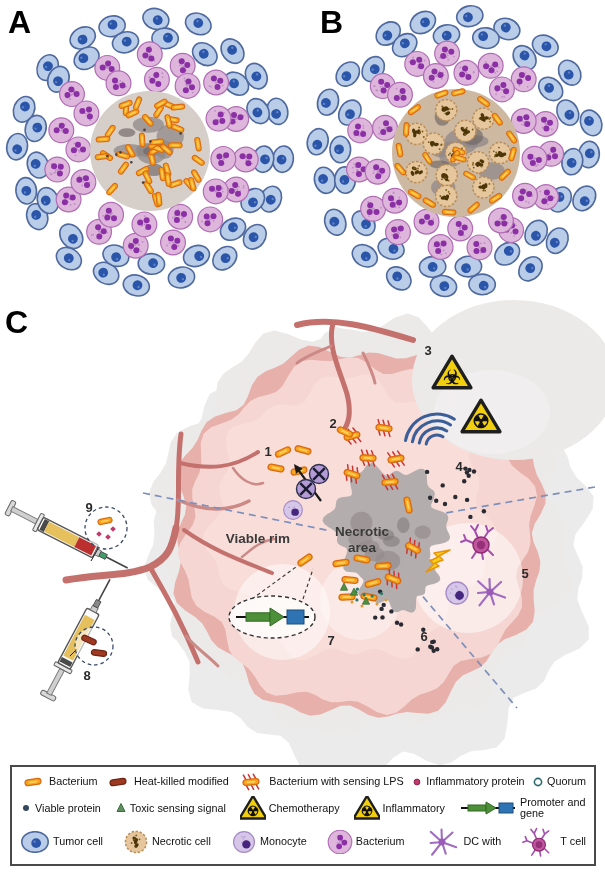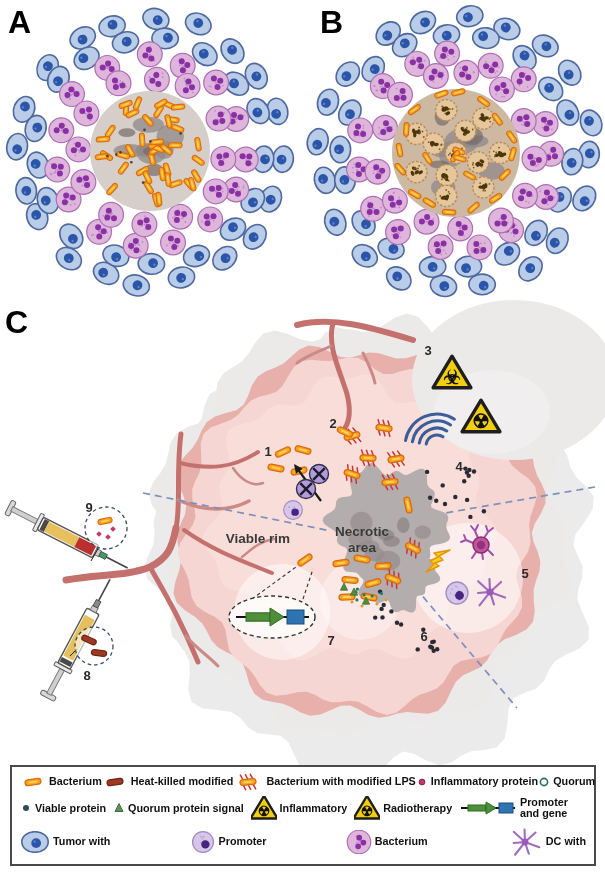--- a/index.html
+++ b/index.html
@@ -7,21 +7,21 @@
        font-family:"Liberation Sans",sans-serif;}
   .plabel{position:absolute;font-size:32px;font-weight:800;color:#000;line-height:1;}
   .layer{position:absolute;}
   .legend{position:absolute;left:10px;top:765px;width:586px;height:101px;border:2px solid #4a4a4a;
           background:#fff;box-sizing:border-box;display:flex;flex-direction:column;
           justify-content:space-around;padding:3px 8px;}
   .lg-row{display:flex;align-items:center;justify-content:space-between;}
   .lg-item{display:flex;align-items:center;gap:3px;}
   .lg-ic{display:inline-flex;align-items:center;justify-content:center;}
   .lg-ic svg{display:block;}
-  .lg-lb{font-size:10.8px;font-weight:bold;color:#111;white-space:nowrap;line-height:1.05;}
+  .lg-lb{font-size:10.8px;font-weight:normal;color:#111;white-space:nowrap;line-height:1.05;}
   .lg-lb.wrap{white-space:normal;width:66px;}
 </style>
 </head>
 <body>
 
 <div class="fig">
   <div class="plabel" style="left:8px;top:6px">A</div>
   <div class="plabel" style="left:320px;top:6px">B</div>
   <div class="plabel" style="left:5px;top:306px">C</div>
 
@@ -2032,21 +2032,21 @@
                 <line x1="0" y1="-3" x2="-2" y2="-7.5" stroke="#CC3333" stroke-width="1.5" stroke-linecap="round"></line>
                 <line x1="5" y1="-3" x2="3" y2="-7.5" stroke="#CC3333" stroke-width="1.5" stroke-linecap="round"></line>
                 <line x1="-5" y1="3" x2="-3" y2="7.5" stroke="#CC3333" stroke-width="1.5" stroke-linecap="round"></line>
                 <line x1="0" y1="3" x2="2" y2="7.5" stroke="#CC3333" stroke-width="1.5" stroke-linecap="round"></line>
                 <line x1="5" y1="3" x2="7" y2="7.5" stroke="#CC3333" stroke-width="1.5" stroke-linecap="round"></line>
                 <rect x="-8" y="-2.9" width="16" height="5.8" rx="2.9" fill="#F6A51C" stroke="#D96A12" stroke-width="1.3"></rect>
                 <rect x="-4.5" y="-1" width="9" height="2" rx="1" fill="#FBCE57"></rect>
               </g>
             </svg>
           </span>
-          <span class="lg-lb">Bacterium with modified LPS</span>
+          <span class="lg-lb">Bacterium with sensing LPS</span>
         </div>
         <div class="lg-item">
           <span class="lg-ic">
             <svg width="12" height="12" viewBox="-6 -6 12 12">
               <circle cx="0" cy="0" r="2.9" fill="#C03A6A" stroke="#8A2450" stroke-width="1"></circle>
             </svg>
           </span>
           <span class="lg-lb">Inflammatory protein</span>
         </div>
         <div class="lg-item">
@@ -2066,43 +2066,43 @@
             </svg>
           </span>
           <span class="lg-lb">Viable protein</span>
         </div>
         <div class="lg-item">
           <span class="lg-ic">
             <svg width="12" height="12" viewBox="-6 -6 12 12">
               <polygon points="0,-4.5 4,3.5 -4,3.5" fill="#5E8F5E" stroke="#3F6F3F" stroke-width="1"></polygon>
             </svg>
           </span>
-          <span class="lg-lb">Quorum protein signal</span>
+          <span class="lg-lb">Toxic sensing signal</span>
+        </div>
+        <div class="lg-item">
+          <span class="lg-ic">
+            <svg width="26" height="24" viewBox="-13 -12 26 24">
+              <g transform="translate(0,0) scale(1)">
+                <polygon points="0,-12 -13.5,10.5 13.5,10.5" fill="#F2CF0E" stroke="#1E1E1E" stroke-width="2.4" stroke-linejoin="round"></polygon>
+                <text x="0" y="8.2" font-size="14" fill="#111" font-weight="700" text-anchor="middle" font-family="&quot;Liberation Sans&quot;,sans-serif">☢</text>
+              </g>
+            </svg>
+          </span>
+          <span class="lg-lb">Chemotherapy</span>
         </div>
         <div class="lg-item">
           <span class="lg-ic">
             <svg width="26" height="24" viewBox="-13 -12 26 24">
               <g transform="translate(0,0) scale(1)">
                 <polygon points="0,-12 -13.5,10.5 13.5,10.5" fill="#F2CF0E" stroke="#1E1E1E" stroke-width="2.4" stroke-linejoin="round"></polygon>
                 <text x="0" y="8.2" font-size="14" fill="#111" font-weight="700" text-anchor="middle" font-family="&quot;Liberation Sans&quot;,sans-serif">☢</text>
               </g>
             </svg>
           </span>
           <span class="lg-lb">Inflammatory</span>
-        </div>
-        <div class="lg-item">
-          <span class="lg-ic">
-            <svg width="26" height="24" viewBox="-13 -12 26 24">
-              <g transform="translate(0,0) scale(1)">
-                <polygon points="0,-12 -13.5,10.5 13.5,10.5" fill="#F2CF0E" stroke="#1E1E1E" stroke-width="2.4" stroke-linejoin="round"></polygon>
-                <text x="0" y="8.2" font-size="14" fill="#111" font-weight="700" text-anchor="middle" font-family="&quot;Liberation Sans&quot;,sans-serif">☢</text>
-              </g>
-            </svg>
-          </span>
-          <span class="lg-lb">Radiotherapy</span>
         </div>
         <div class="lg-item">
           <span class="lg-ic">
             <svg width="58" height="18" viewBox="-29 -9 58 18">
               <line x1="-27" y1="0" x2="27" y2="0" stroke="#111" stroke-width="1.8"></line>
               <rect x="-20" y="-3" width="18" height="6" fill="#4E8F3A" stroke="#2F6A22" stroke-width="1"></rect>
               <polygon points="-2,-6 -2,6 8,0" fill="#4E8F3A" stroke="#2F6A22" stroke-width="1"></polygon>
               <rect x="11" y="-5" width="14" height="10" fill="#2E74B5" stroke="#1F4E79" stroke-width="1"></rect>
             </svg>
           </span>
@@ -2113,42 +2113,60 @@
         <div class="lg-item">
           <span class="lg-ic">
             <svg width="30" height="22" viewBox="-15 -11 30 22">
               <g transform="translate(0.0,0.0) rotate(0.0)">
                 <ellipse cx="0" cy="0" rx="13.2" ry="10.3" fill="#B9CDE9" stroke="#4F699F" stroke-width="1.6"></ellipse>
                 <circle cx="1.1386494655162096" cy="1.090973093174398" r="4.9" fill="#2B55A8"></circle>
                 <circle cx="-0.3613505344837904" cy="-0.40902690682560205" r="1.2" fill="#5F83C9"></circle>
               </g>
             </svg>
           </span>
-          <span class="lg-lb">Tumor with</span>
+          <span class="lg-lb">Tumor cell</span>
+        </div>
+        <div class="lg-item">
+          <span class="lg-ic">
+            <svg width="26" height="24" viewBox="-13 -12 26 24">
+              <g transform="translate(0.0,0.0) scale(1)">
+                <circle cx="0" cy="0" r="10.6" fill="#E6C79D" stroke="#BB8E58" stroke-width="1.5" stroke-dasharray="2.5 1.6"></circle>
+                <ellipse cx="-1.3" cy="-3.2" rx="2.6" ry="1.7" transform="rotate(40 -1.3 -3.2)" fill="#4C3608"></ellipse>
+                <ellipse cx="-0.3" cy="-0.3" rx="2.6" ry="1.7" transform="rotate(107 -0.3 -0.3)" fill="#4C3608"></ellipse>
+                <ellipse cx="-0.4" cy="-2.0" rx="2.6" ry="1.7" transform="rotate(163 -0.4 -2.0)" fill="#4C3608"></ellipse>
+                <ellipse cx="0.5" cy="3.5" rx="2.6" ry="1.7" transform="rotate(133 0.5 3.5)" fill="#4C3608"></ellipse>
+                <circle cx="-1.6" cy="-2.6" r="0.9" fill="#7A5A18"></circle>
+                <circle cx="-4.4" cy="1.0" r="0.9" fill="#7A5A18"></circle>
+                <circle cx="3.5" cy="-2.7" r="0.9" fill="#7A5A18"></circle>
+                <circle cx="0.2" cy="-6.6" r="0.9" fill="#7A5A18"></circle>
+              </g>
+            </svg>
+          </span>
+          <span class="lg-lb">Necrotic cell</span>
         </div>
         <div class="lg-item">
           <span class="lg-ic">
             <svg width="26" height="24" viewBox="-13 -12 26 24">
               <g transform="translate(0,0) scale(0.95)">
                 <circle cx="0" cy="0" r="11" fill="#D6C6E8" stroke="#A58AC5" stroke-width="1.3"></circle>
                 <circle cx="-2.2" cy="-5.4" r="0.8" fill="#B79ED6"></circle>
                 <circle cx="0.9" cy="4.6" r="0.8" fill="#B79ED6"></circle>
                 <circle cx="3.8" cy="2.3" r="0.8" fill="#B79ED6"></circle>
                 <circle cx="-0.6" cy="-3.4" r="0.8" fill="#B79ED6"></circle>
                 <circle cx="1.4" cy="-1.0" r="0.8" fill="#B79ED6"></circle>
                 <circle cx="1.0" cy="-5.5" r="0.8" fill="#B79ED6"></circle>
                 <circle cx="-0.1" cy="-0.1" r="0.8" fill="#B79ED6"></circle>
                 <circle cx="-2.2" cy="0.5" r="0.8" fill="#B79ED6"></circle>
                 <circle cx="1.7" cy="-1.3" r="0.8" fill="#B79ED6"></circle>
                 <circle cx="0.2" cy="-5.4" r="0.8" fill="#B79ED6"></circle>
                 <circle cx="2.5" cy="2.5" r="4.4" fill="#46257E"></circle>
               </g>
             </svg>
           </span>
-          <span class="lg-lb">Promoter</span>
+          <span class="lg-lb">Monocyte</span>
         </div>
         <div class="lg-item">
           <span class="lg-ic">
             <svg width="26" height="24" viewBox="-13 -12 26 24">
               <g transform="translate(0.0,0.0) scale(0.95)">
                 <circle cx="0" cy="0" r="12.4" fill="#DEB6DC" stroke="#B06CB4" stroke-width="1.2"></circle>
                 <circle cx="-2.4" cy="-6.1" r="0.9" fill="#BC8DC2"></circle>
                 <circle cx="1.0" cy="5.2" r="0.9" fill="#BC8DC2"></circle>
                 <circle cx="4.3" cy="2.6" r="0.9" fill="#BC8DC2"></circle>
                 <circle cx="-0.7" cy="-3.8" r="0.9" fill="#BC8DC2"></circle>
@@ -2175,15 +2193,27 @@
                 <line x1="-2.0" y1="0.2" x2="-12.0" y2="1.0" stroke="#A06CC0" stroke-width="2.2" stroke-linecap="round"></line>
                 <line x1="-1.5" y1="-1.3" x2="-11.9" y2="-10.7" stroke="#A06CC0" stroke-width="2.2" stroke-linecap="round"></line>
                 <line x1="-0.1" y1="-2.0" x2="-0.5" y2="-13.0" stroke="#A06CC0" stroke-width="2.2" stroke-linecap="round"></line>
                 <line x1="1.5" y1="-1.3" x2="11.1" y2="-10.0" stroke="#A06CC0" stroke-width="2.2" stroke-linecap="round"></line>
                 <circle cx="0" cy="0" r="3.6" fill="#9A5AB8"></circle>
               </g>
             </svg>
           </span>
           <span class="lg-lb">DC with</span>
         </div>
+        <div class="lg-item">
+          <span class="lg-ic">
+            <svg width="36" height="34" viewBox="-20 -22 40 38">
+              <g transform="translate(0,0) scale(0.9)">
+                <path d="M-3,-7 L-6,-14 M-6,-14 L-10,-19 M-6,-14 L-3,-20 M3,-7 L7,-13 M7,-13 L5,-19 M7,-13 L12,-17 M-8,-2 L-15,-5 M-15,-5 L-20,-3 M-15,-5 L-17,-10 M-5,7 L-9,13 M1,8 L2,14 M7,5 L12,10" stroke="#A44FAE" stroke-width="2" stroke-linecap="round" fill="none"></path>
+                <circle cx="0" cy="0" r="8" fill="#C0569E" stroke="#8E2A72" stroke-width="1.5"></circle>
+                <circle cx="0" cy="0" r="4.2" fill="#8E2A72" fill-opacity="0.85"></circle>
+              </g>
+            </svg>
+          </span>
+          <span class="lg-lb">T cell</span>
+        </div>
       </div>
     </div>
 </div>
 
 </body></html>

